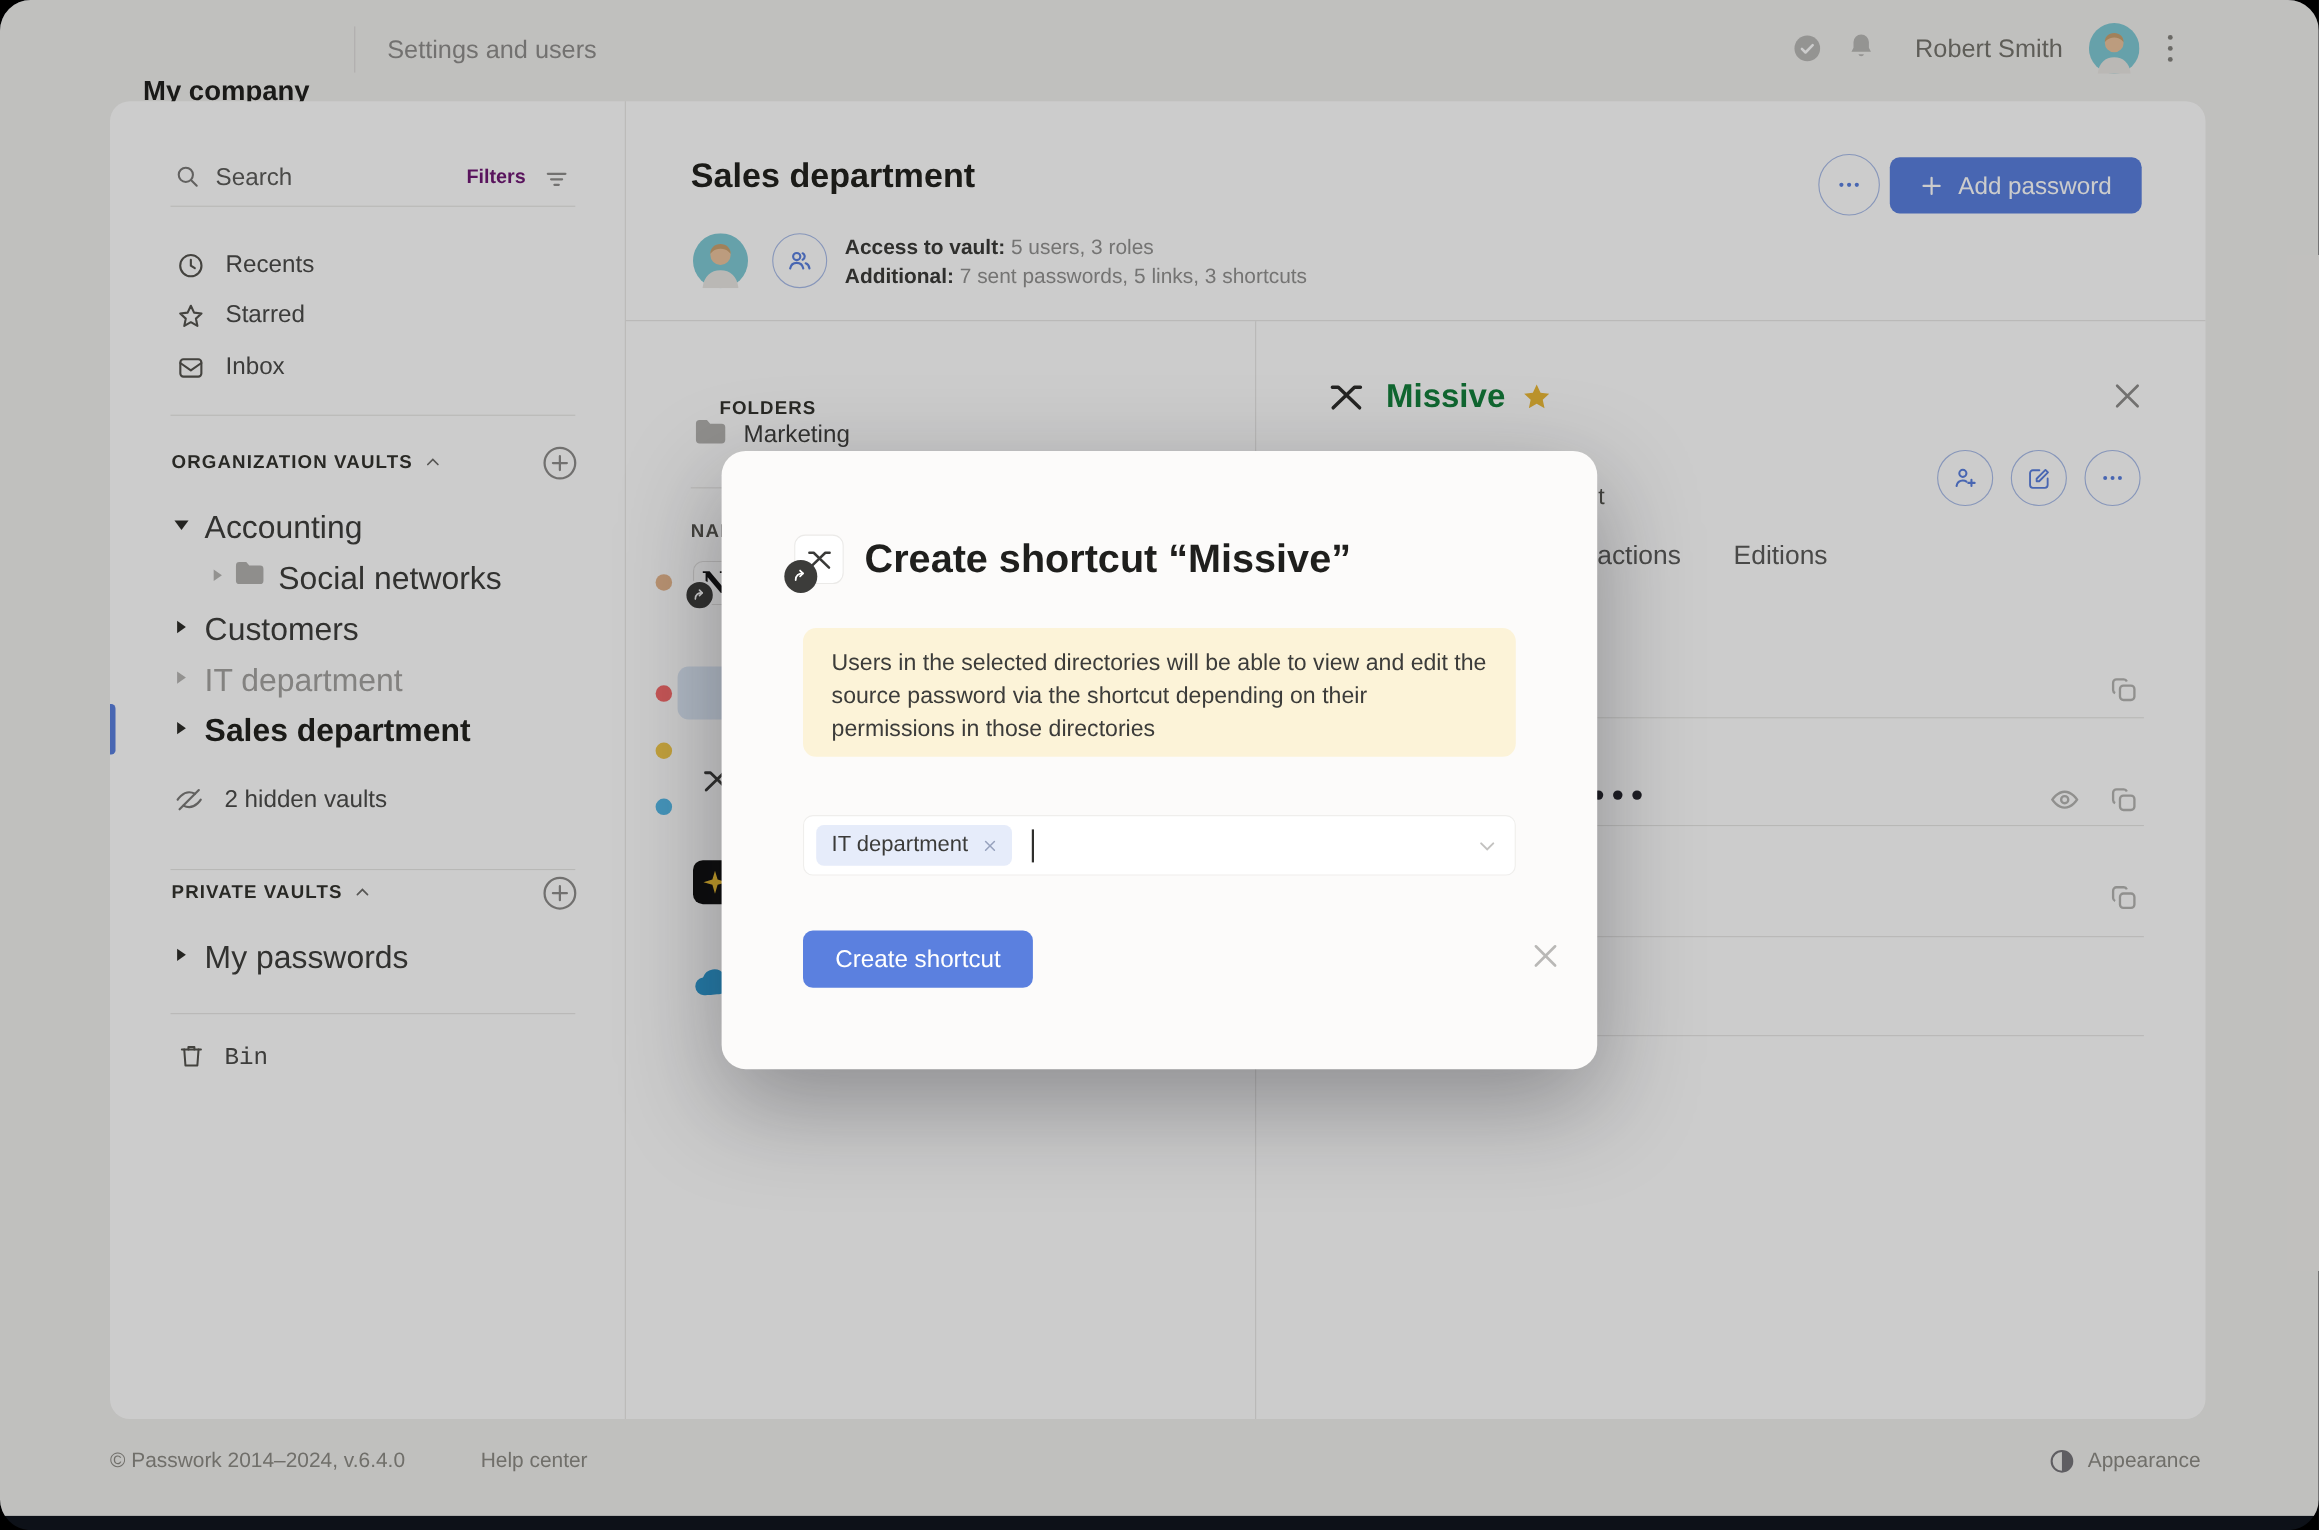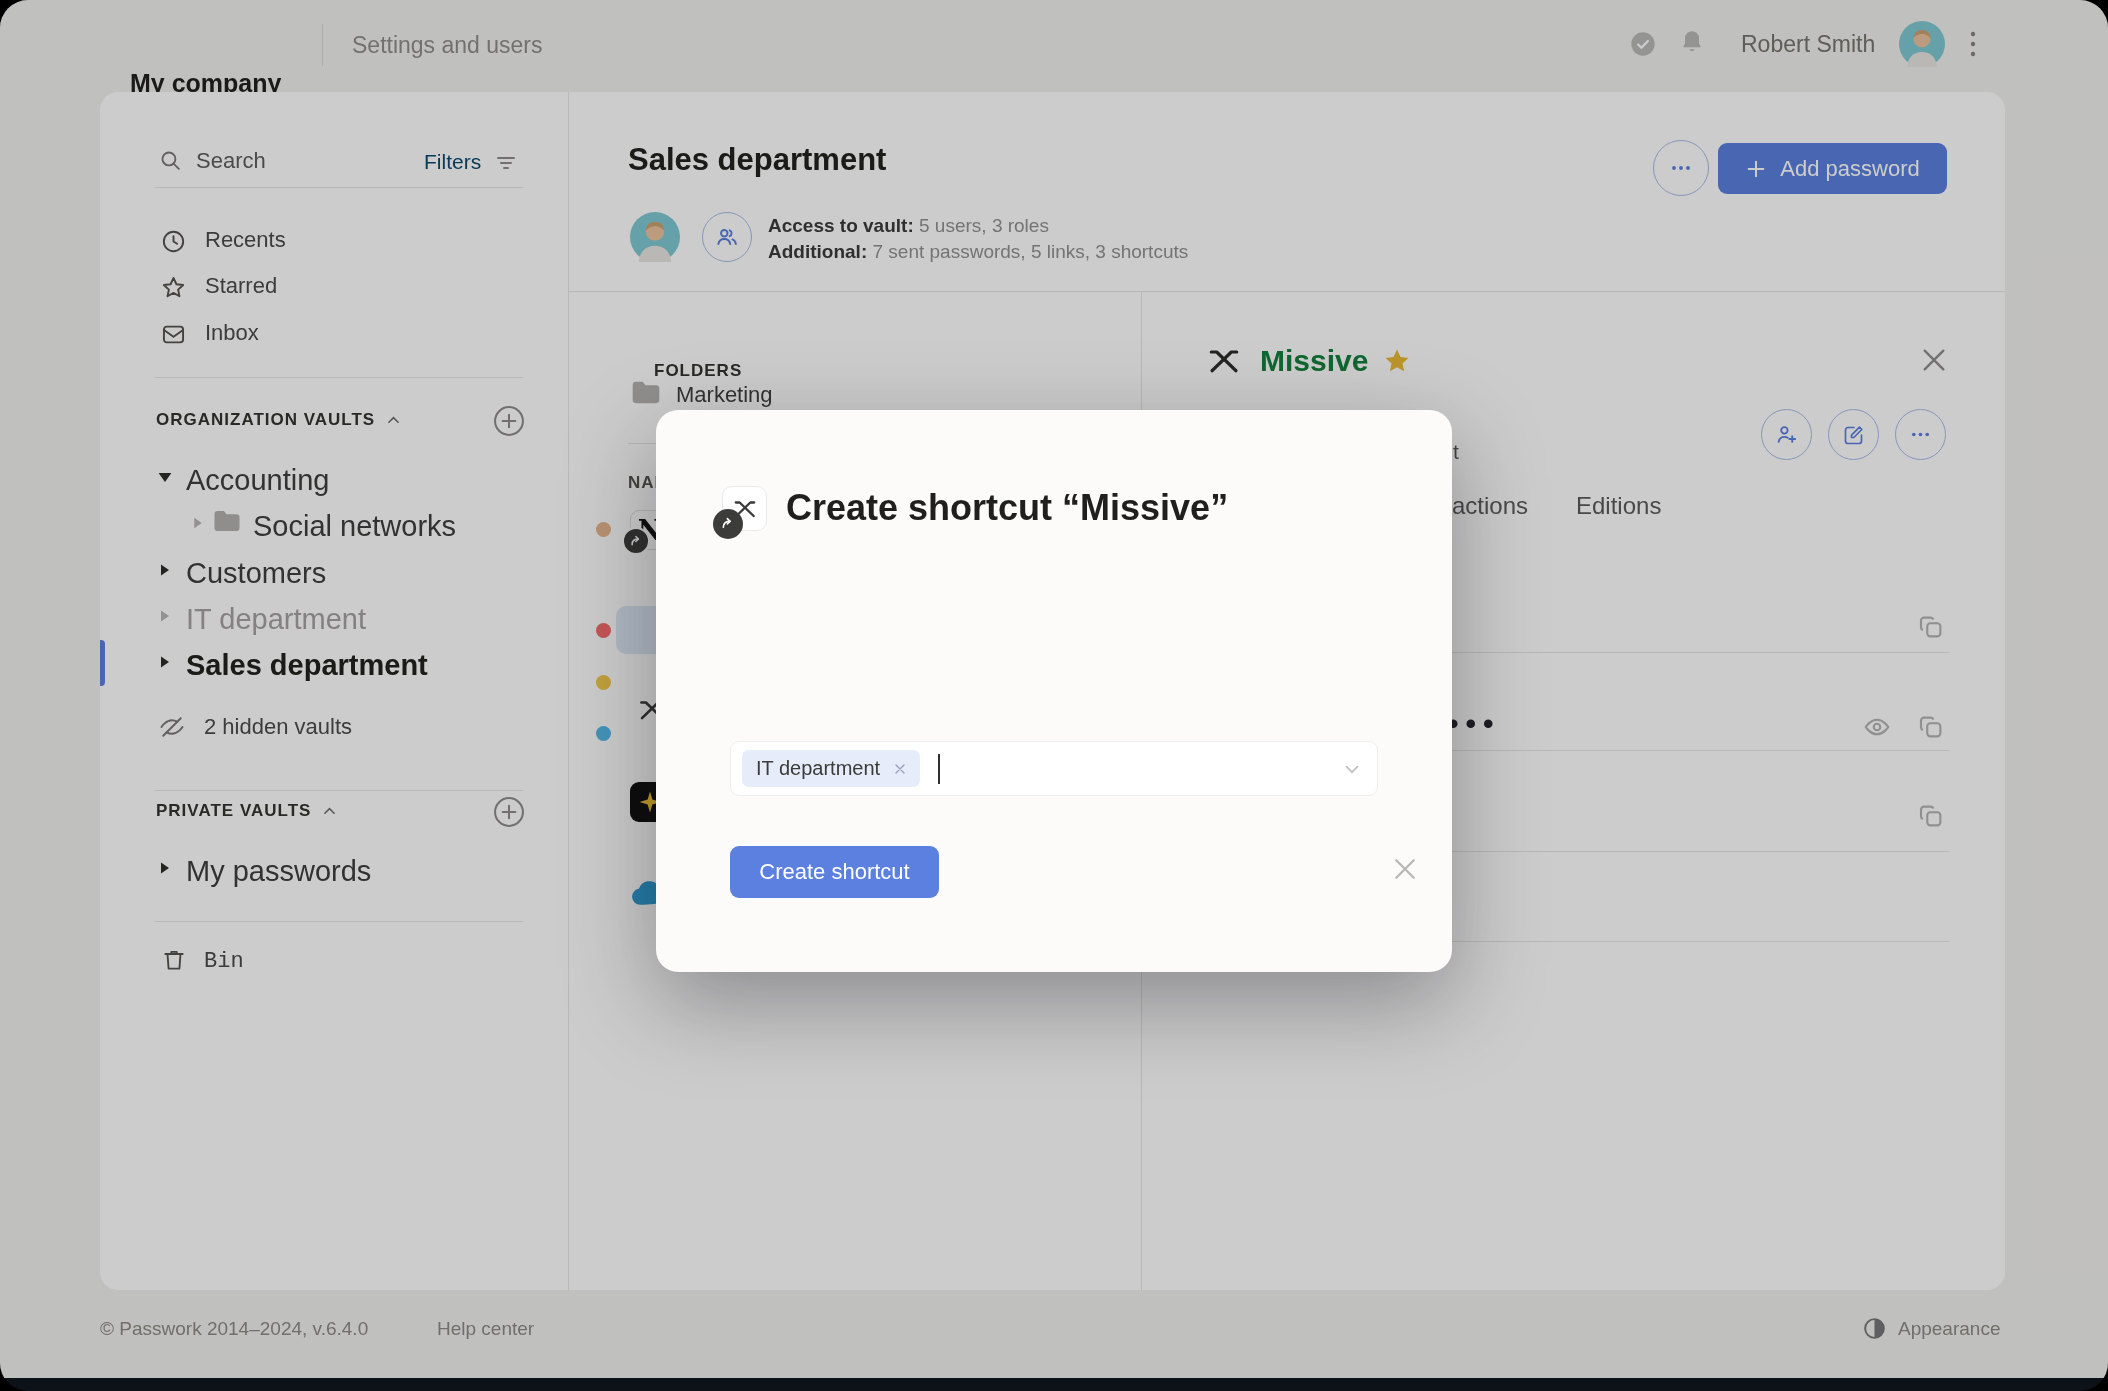--- a/index.html
+++ b/index.html
@@ -73,21 +73,21 @@
   <div class="abs" style="left:100px; top:640px; width:5px; height:46px; background:#5b80df; border-radius:0 4px 4px 0;"></div>
 
   <div class="abs" style="left:158px; top:148px;">
     <svg width="25" height="25" viewBox="0 0 24 24" fill="none" stroke="#7b7a78" stroke-width="1.8" stroke-linecap="round">
           <circle cx="10.5" cy="10.5" r="6.2"></circle>
           <path d="M15.2 15.2L20 20"></path>
         </svg>
   </div>
   <input class="abs" style="left: 196px; top: 146px; width: 200px; height: 30px; border: none; outline: none; background: transparent; font-size: 22px; color: rgb(76, 76, 74); font-family: &quot;Liberation Sans&quot;, sans-serif;" placeholder="Search">
   <style>input::placeholder{color:#5d5d5b;opacity:1;}</style>
-  <div class="abs txt" style="left:424px; top:150px; font-size:21px; color:#0c4a6e;">Filters</div>
+  <div class="abs txt" style="left:424px; top:150px; font-size:18px; color:#701a75;font-weight:bold;">Filters</div>
   <div class="abs" style="left:494px; top:151px;">
     <svg width="24" height="24" viewBox="0 0 24 24" fill="none" stroke="#8f8e8c" stroke-width="2" stroke-linecap="round">
           <path d="M4 7h16"></path>
           <path d="M7 12h10"></path>
           <path d="M10 17h4"></path>
         </svg>
   </div>
   <div class="abs divider-h" style="left:155px; top:187px; width:368px;"></div>
 
   <div class="abs" style="left:160px; top:228px;">
@@ -392,20 +392,23 @@
         </svg>
     <span style="position:absolute; left:-10px; bottom:-9px; width:30px; height:30px; border-radius:50%; background:#3c3c3a; display:flex; align-items:center; justify-content:center;">
       <svg width="16" height="16" viewBox="0 0 24 24" fill="none" stroke="#ffffff" stroke-width="2.4" stroke-linecap="round" stroke-linejoin="round">
             <path d="M5 17c0-7 4-9 10-9"></path>
             <path d="M11 4l4 4-4 4"></path>
           </svg>
     </span>
   </div>
   <div class="abs txt" style="left:786px; top:487px; font-size:36px; font-weight:bold; color:#1f1f1d; z-index:61;">Create shortcut “Missive”</div>
 
+  <div class="abs" style="left:730px; top:571px; width:648px; height:117px; background:#fcf3d8; border-radius:12px; z-index:61;">
+    <div style="position:absolute; left:26px; top:17px; width:596px; font-size:21px; line-height:30px; color:#3c3c3a;">Users in the selected directories will be able to view and edit the source password via the shortcut depending on their permissions in those directories</div>
+  </div>
 
   <div class="abs" style="left:730px; top:741px; width:648px; height:55px; background:#ffffff; border:1px solid #efeeec; border-radius:9px; z-index:61; display:flex; align-items:center; padding:0 14px 0 11px;">
     <span class="chip">
       <span style="font-size:20px; color:#3b3b39;">IT department</span>
       <svg width="16" height="16" viewBox="0 0 24 24" fill="none" stroke="#97a2bd" stroke-width="2.1" stroke-linecap="round">
             <path d="M6 6l12 12M18 6L6 18"></path>
           </svg>
     </span>
     <span style="width:2px; height:30px; background:#2f2f2d; margin-left:18px;"></span>
     <svg width="22" height="22" viewBox="0 0 24 24" fill="none" stroke="#c3c2c0" stroke-width="2" stroke-linecap="round" style="margin-left:auto;">

